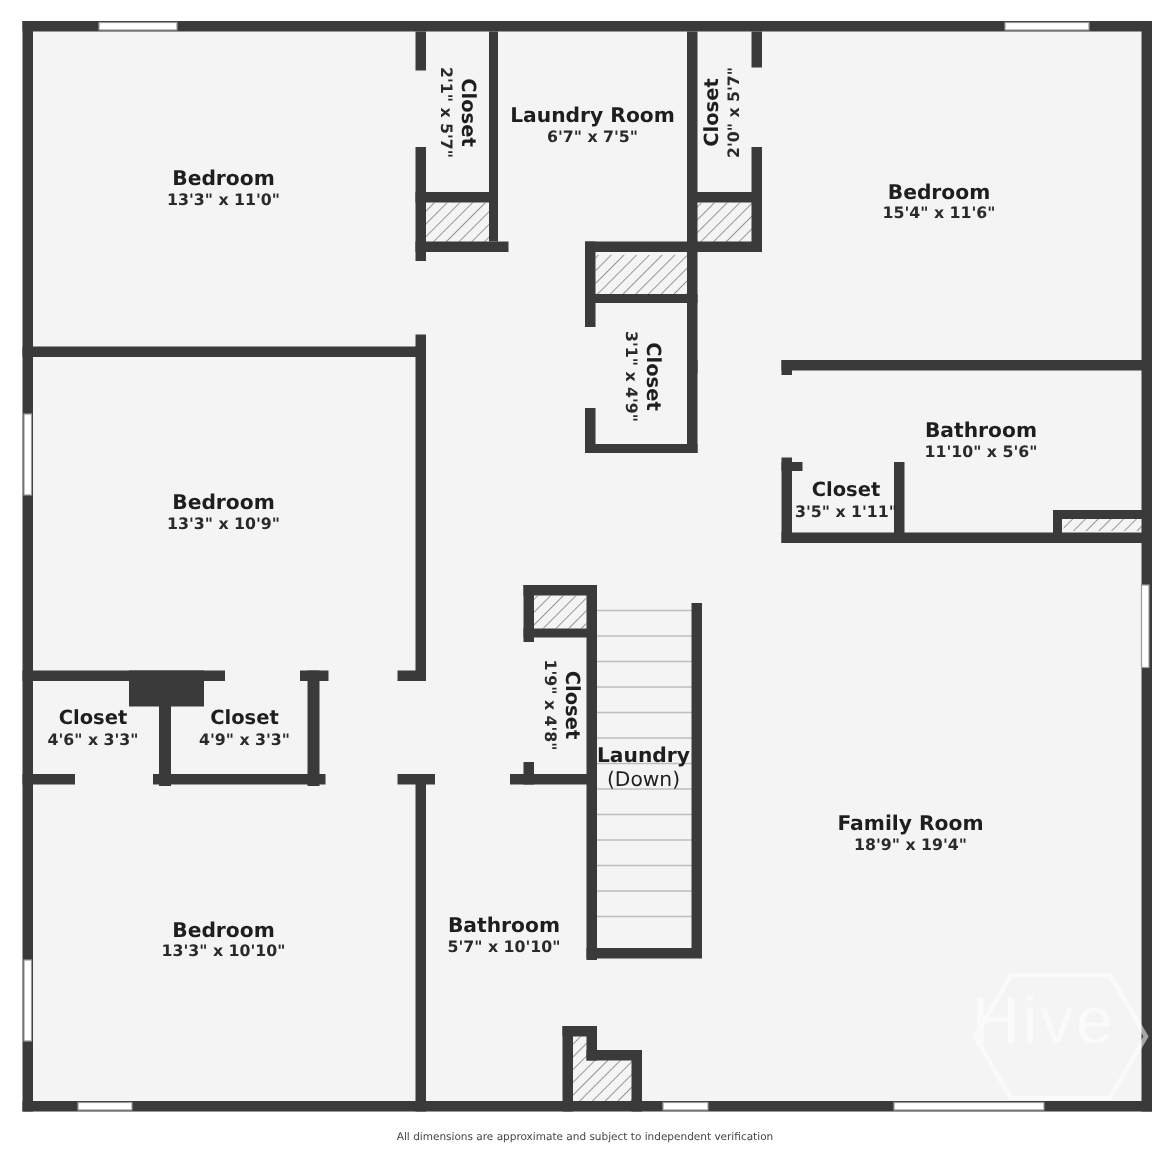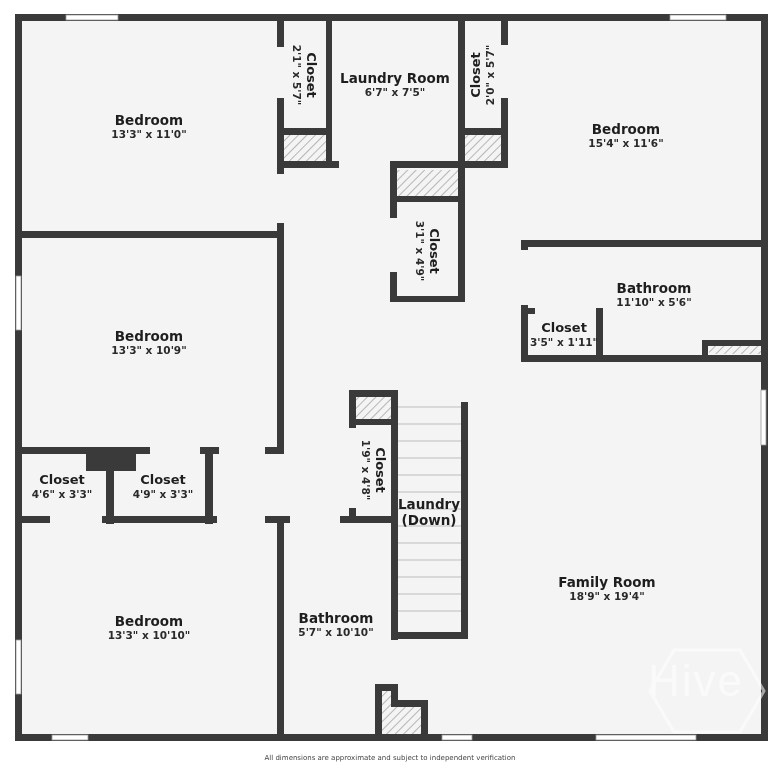--- a/index.html
+++ b/index.html
@@ -191,24 +191,24 @@
   <span class="dim">4'9" x 3'3"</span>
 </div>
 
 <div class="label vert small" style="left:374px; top:470px;">
   <span class="name">Closet</span>
   <span class="dim">1'9" x 4'8"</span>
 </div>
 
 <div class="label" style="left:429px; top:512px;">
   <span class="name">Laundry</span>
-  <span class="name" style="font-weight:bold;">(Down)</span>
-</div>
-
-<div class="label" style="left:607px; top:588px;">
+  <span class="name" style="font-weight:normal;">(Down)</span>
+</div>
+
+<div class="label" style="left:607px; top:556px;">
   <span class="name">Family Room</span>
   <span class="dim">18'9" x 19'4"</span>
 </div>
 
 <div class="label" style="left:149px; top:627px;">
   <span class="name">Bedroom</span>
   <span class="dim">13'3" x 10'10"</span>
 </div>
 
 <div class="label" style="left:336px; top:624px;">

